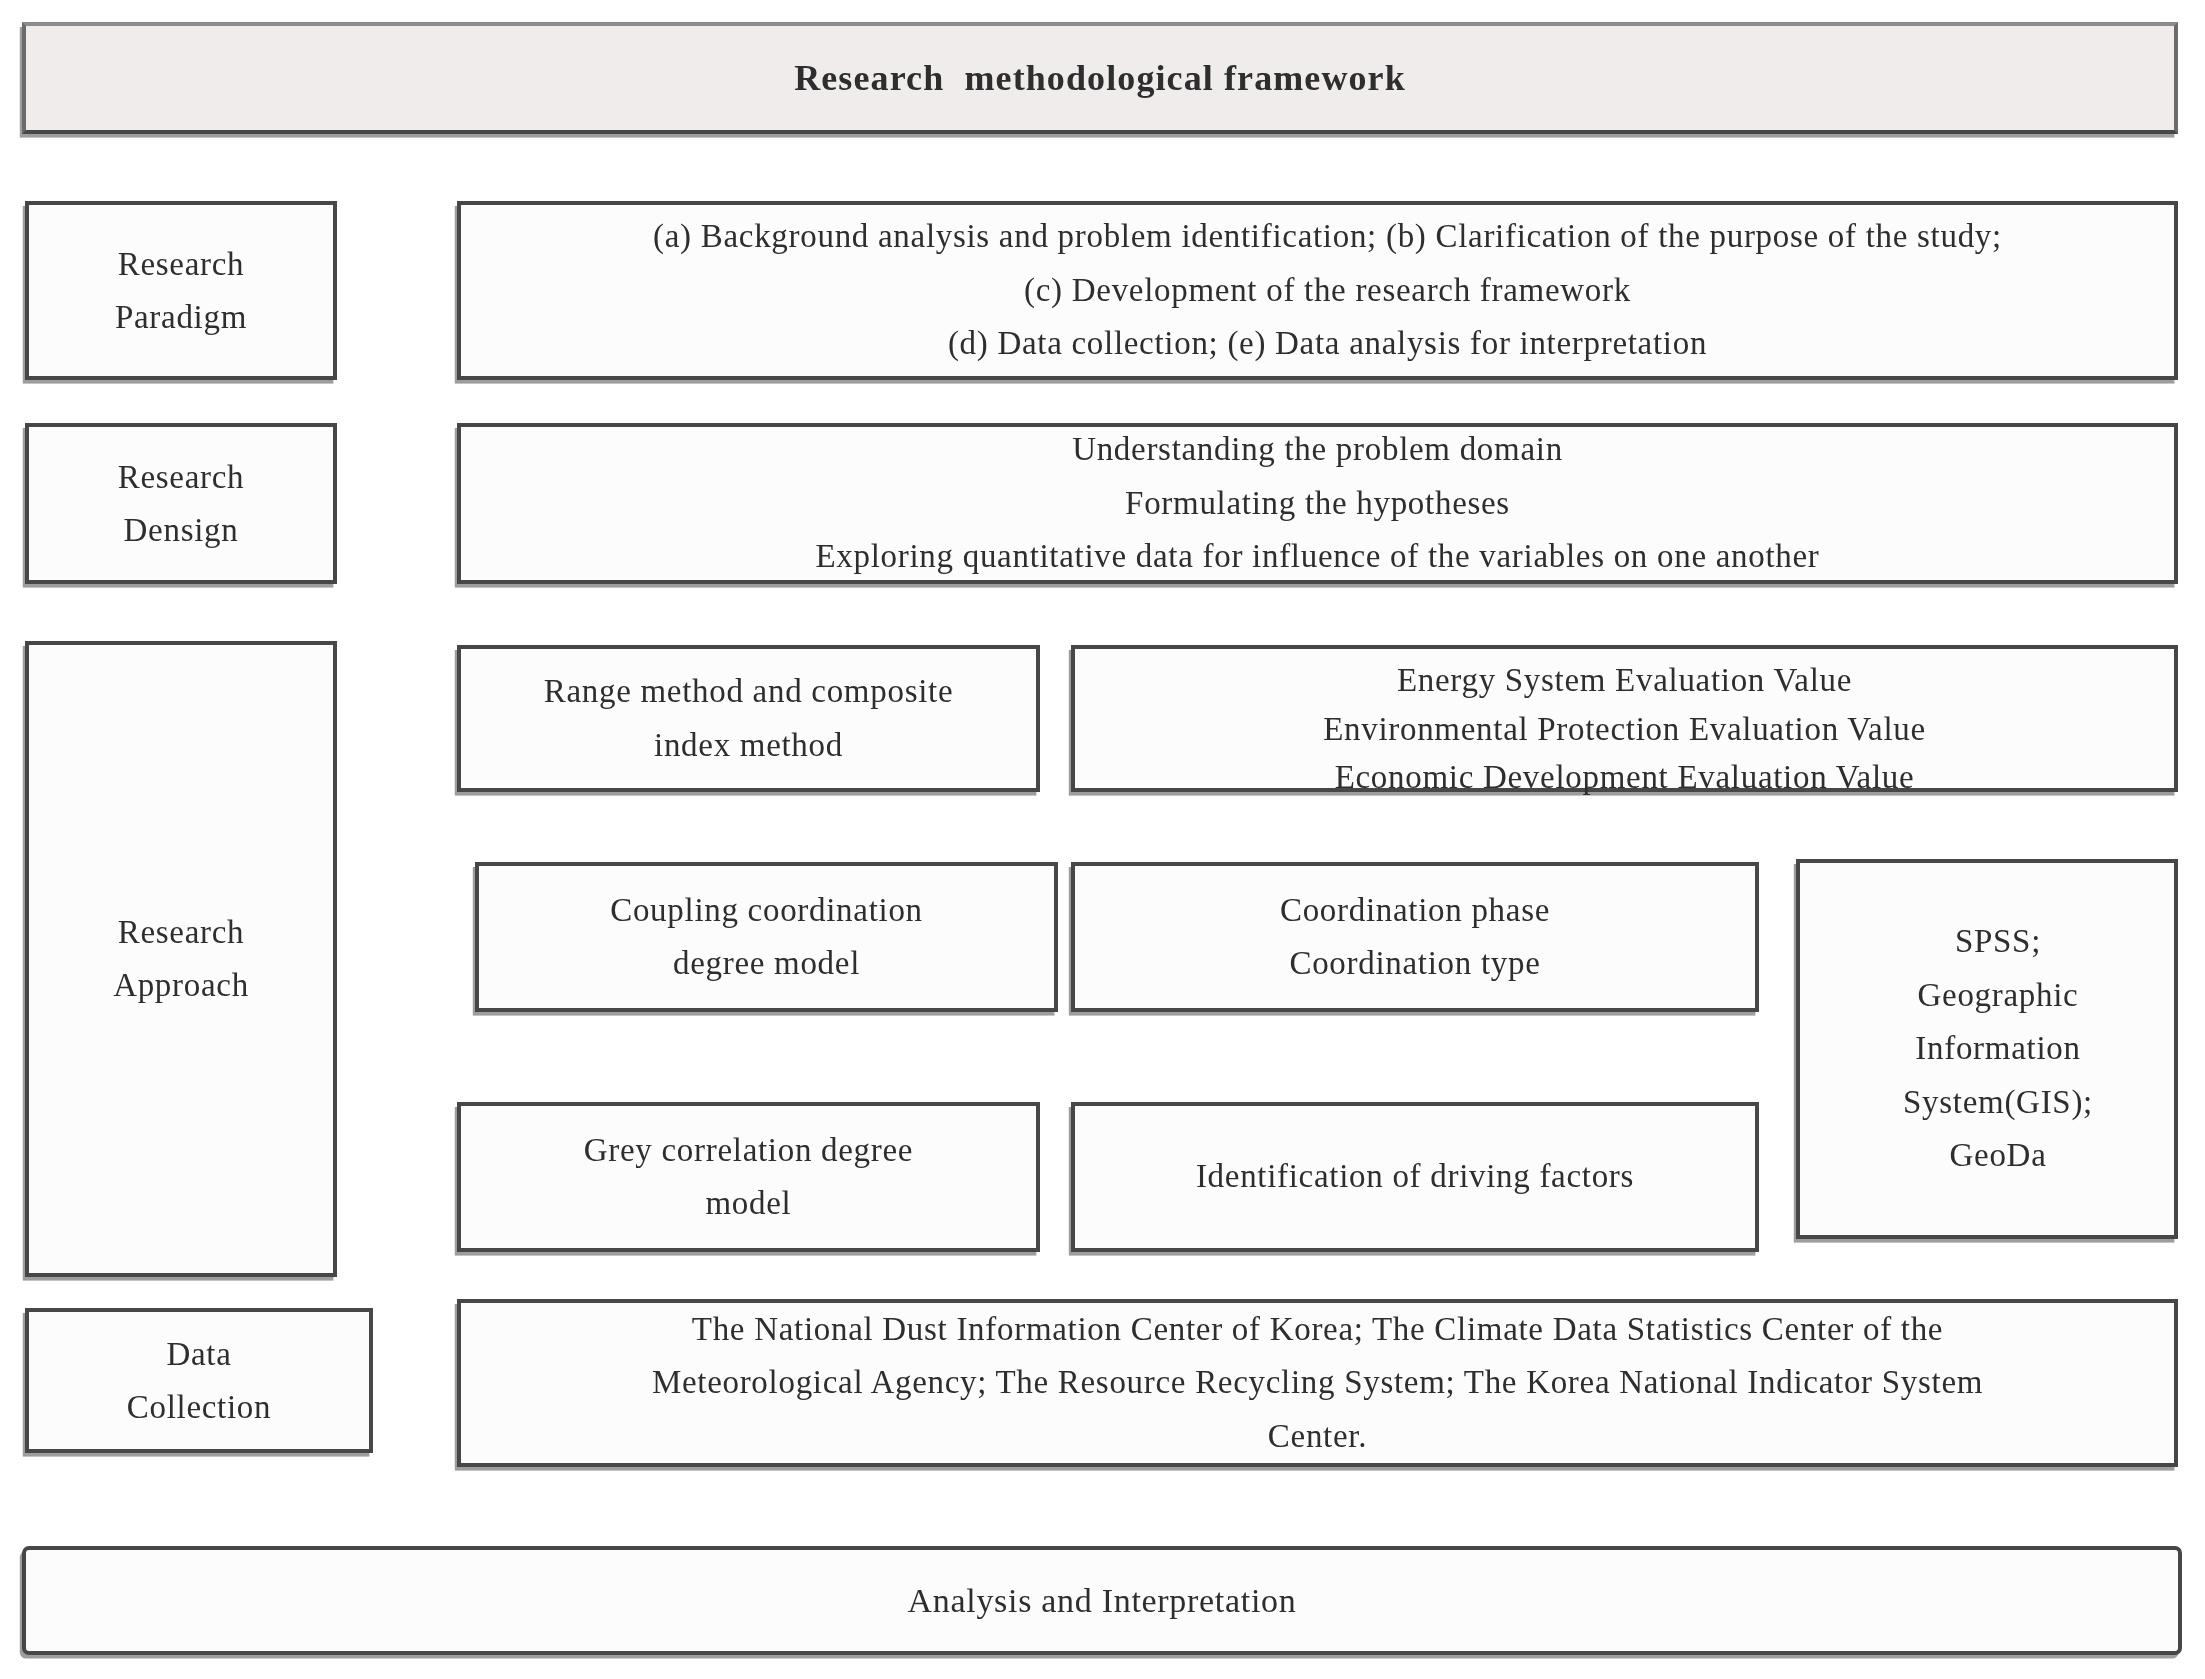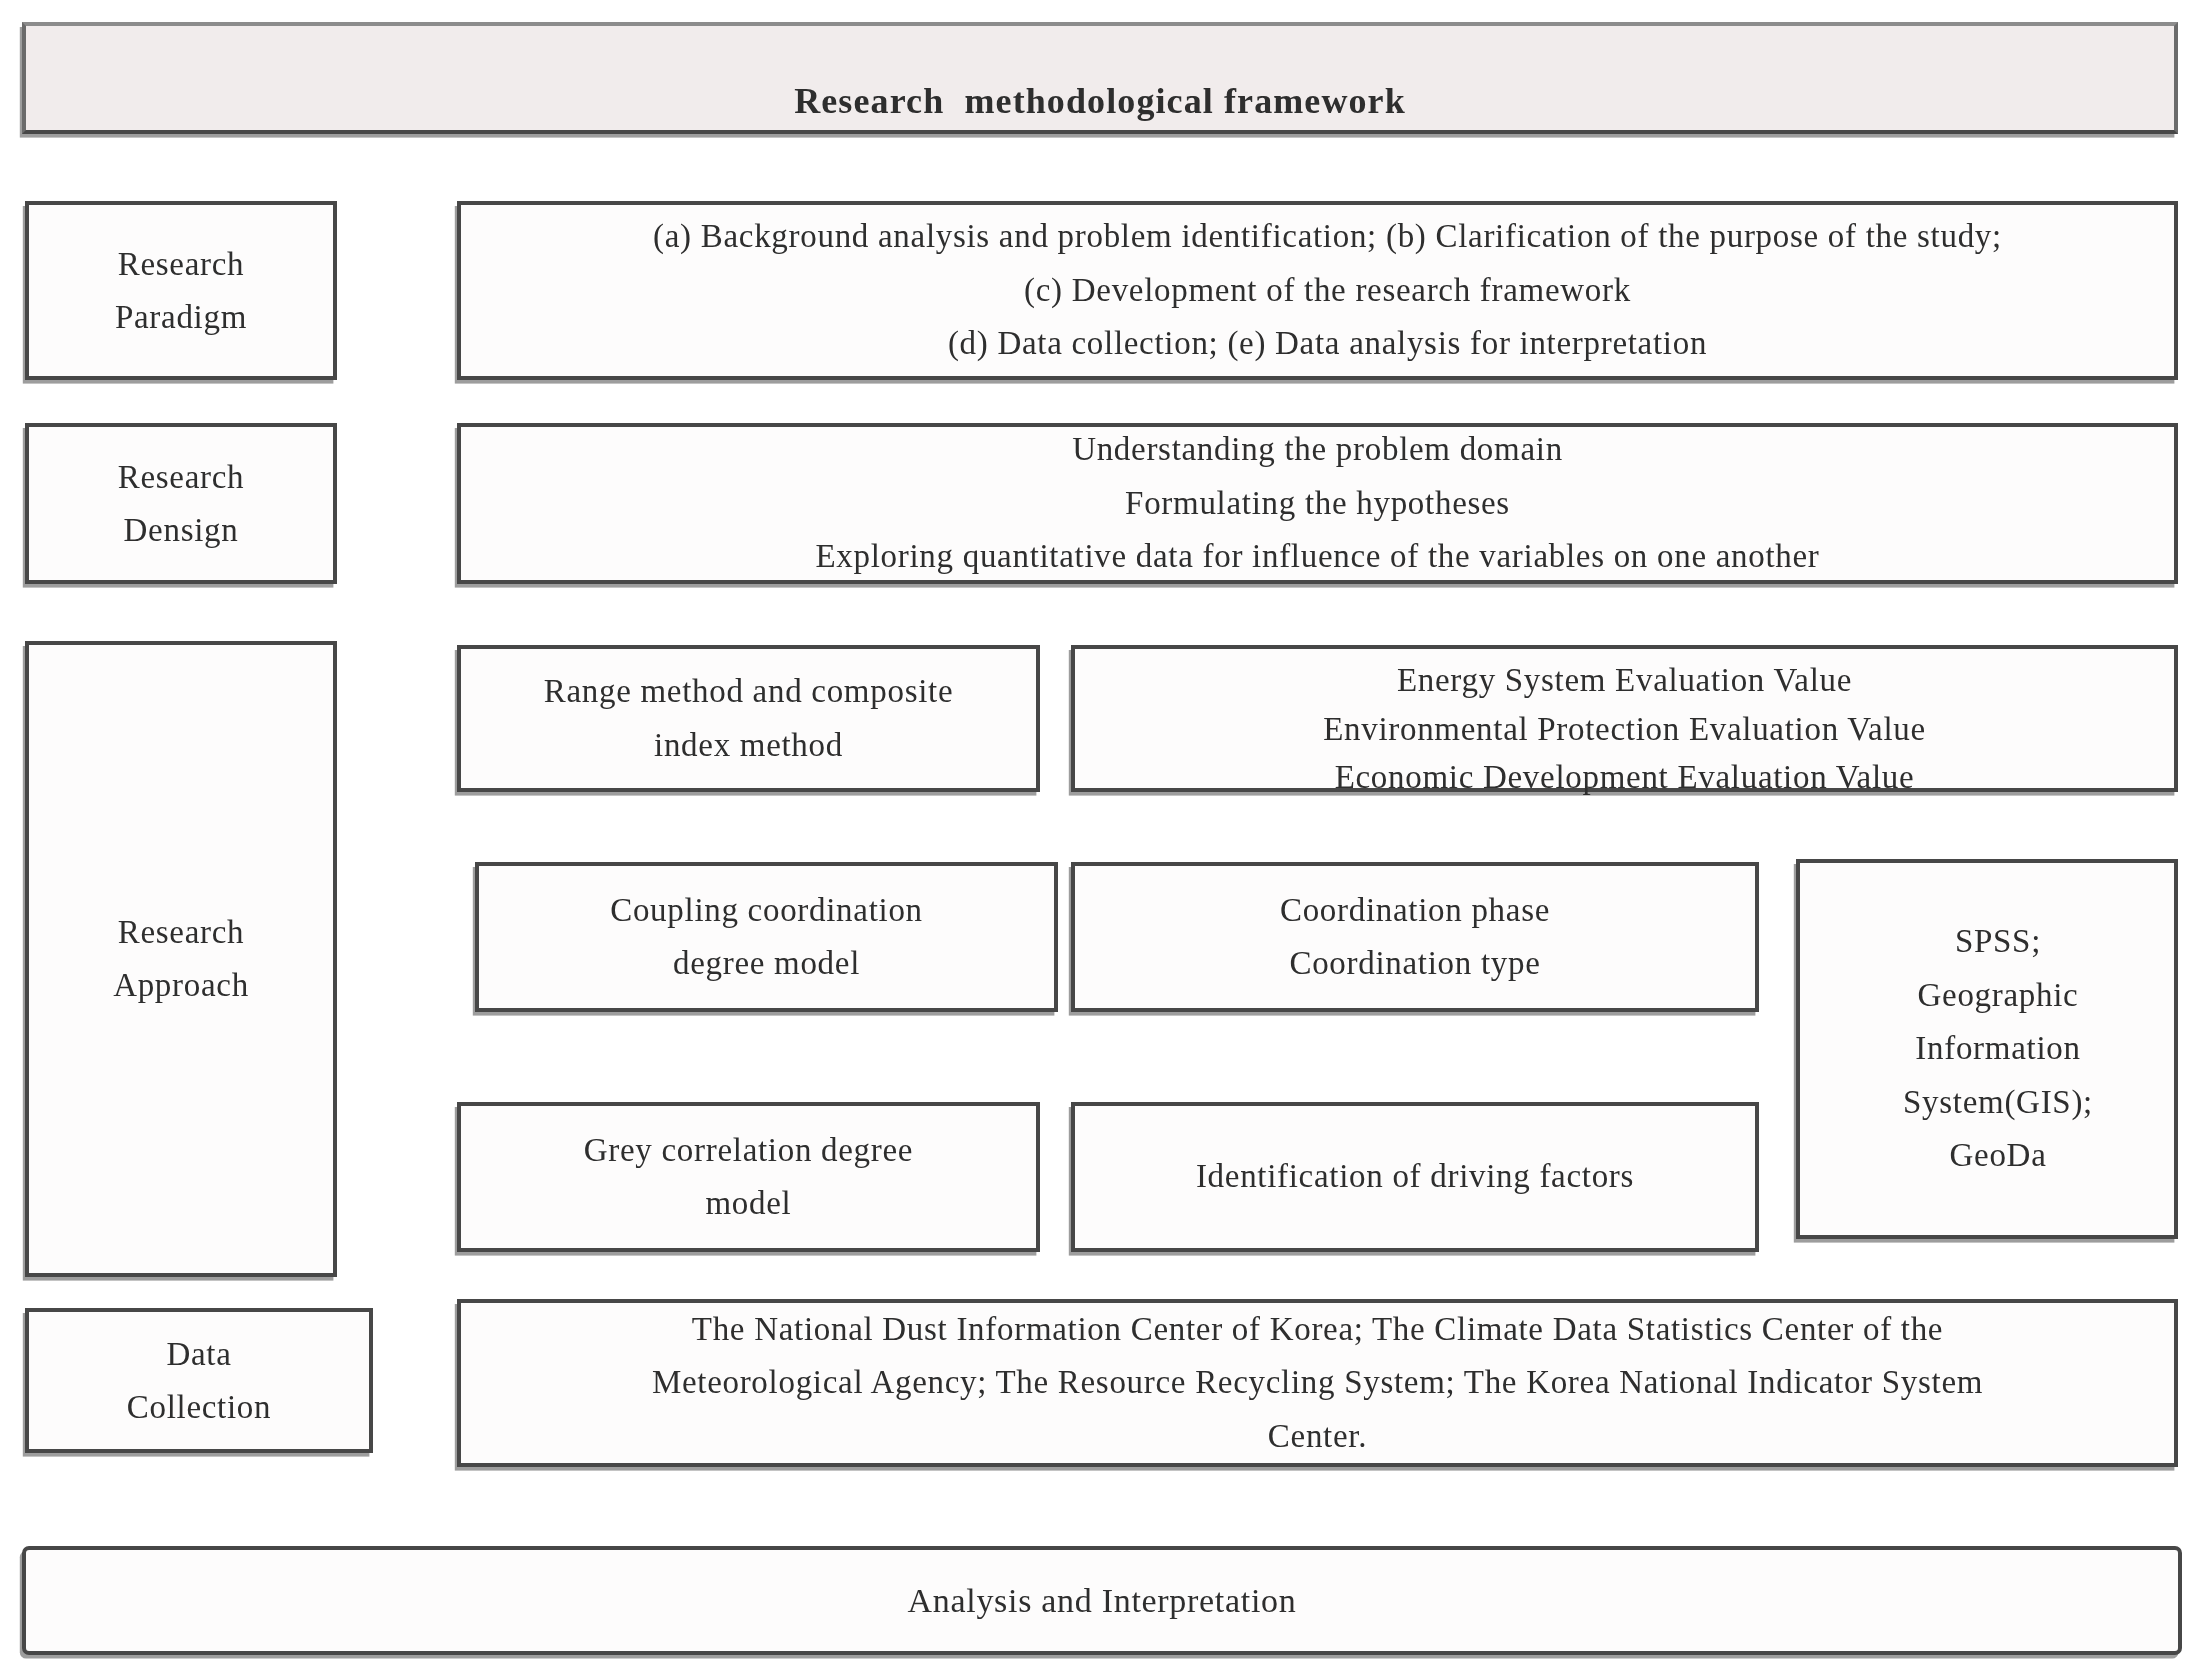--- a/index.html
+++ b/index.html
@@ -40,21 +40,20 @@
     letter-spacing:0.7px;
     line-height:1.62;
     font-size:33px;
     width:100%;
   }
   .header-box{
     background:var(--header-fill);
     border-top-color:var(--border-light);
     border-left-color:#6b6b6b;
     border-right-color:#6b6b6b;
-    align-items:flex-end;
   }
   .header-box .txt{
     font-weight:bold;
     font-size:36px;
     white-space:pre;
     letter-spacing:1.1px;
   }
   .label-box .txt{ line-height:1.6; }
   .overflow-box{
     align-items:flex-start;

